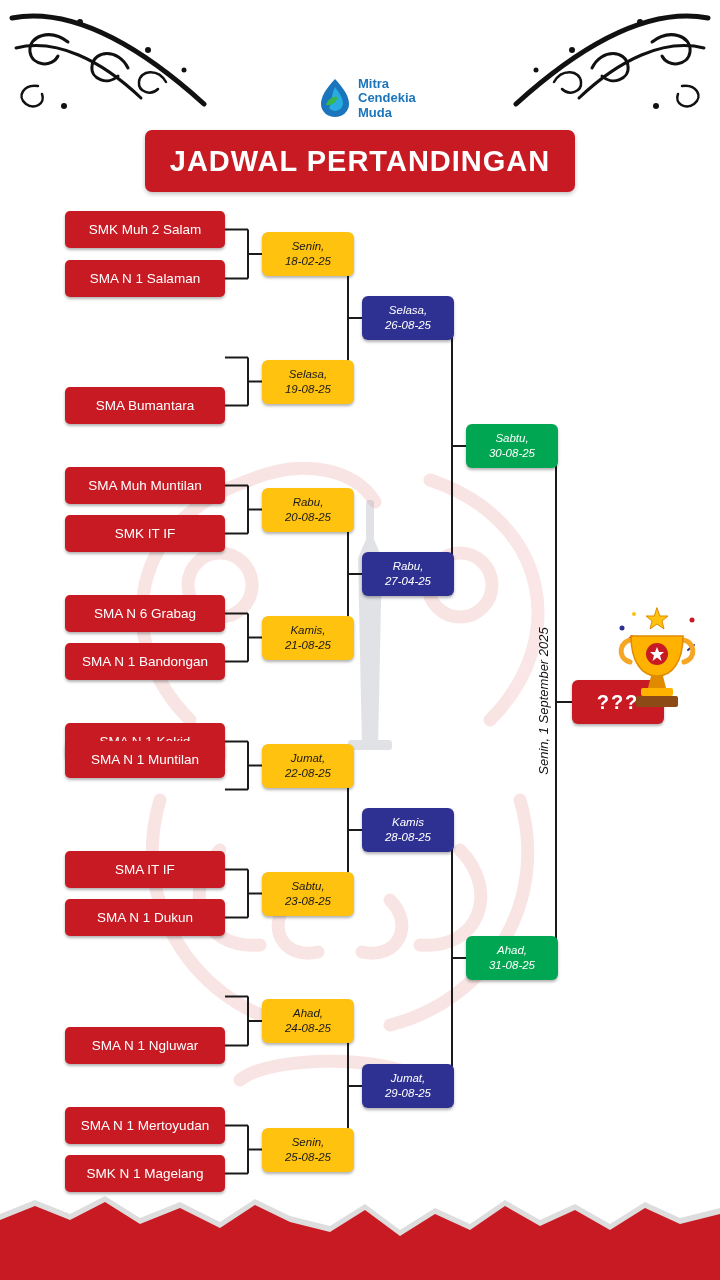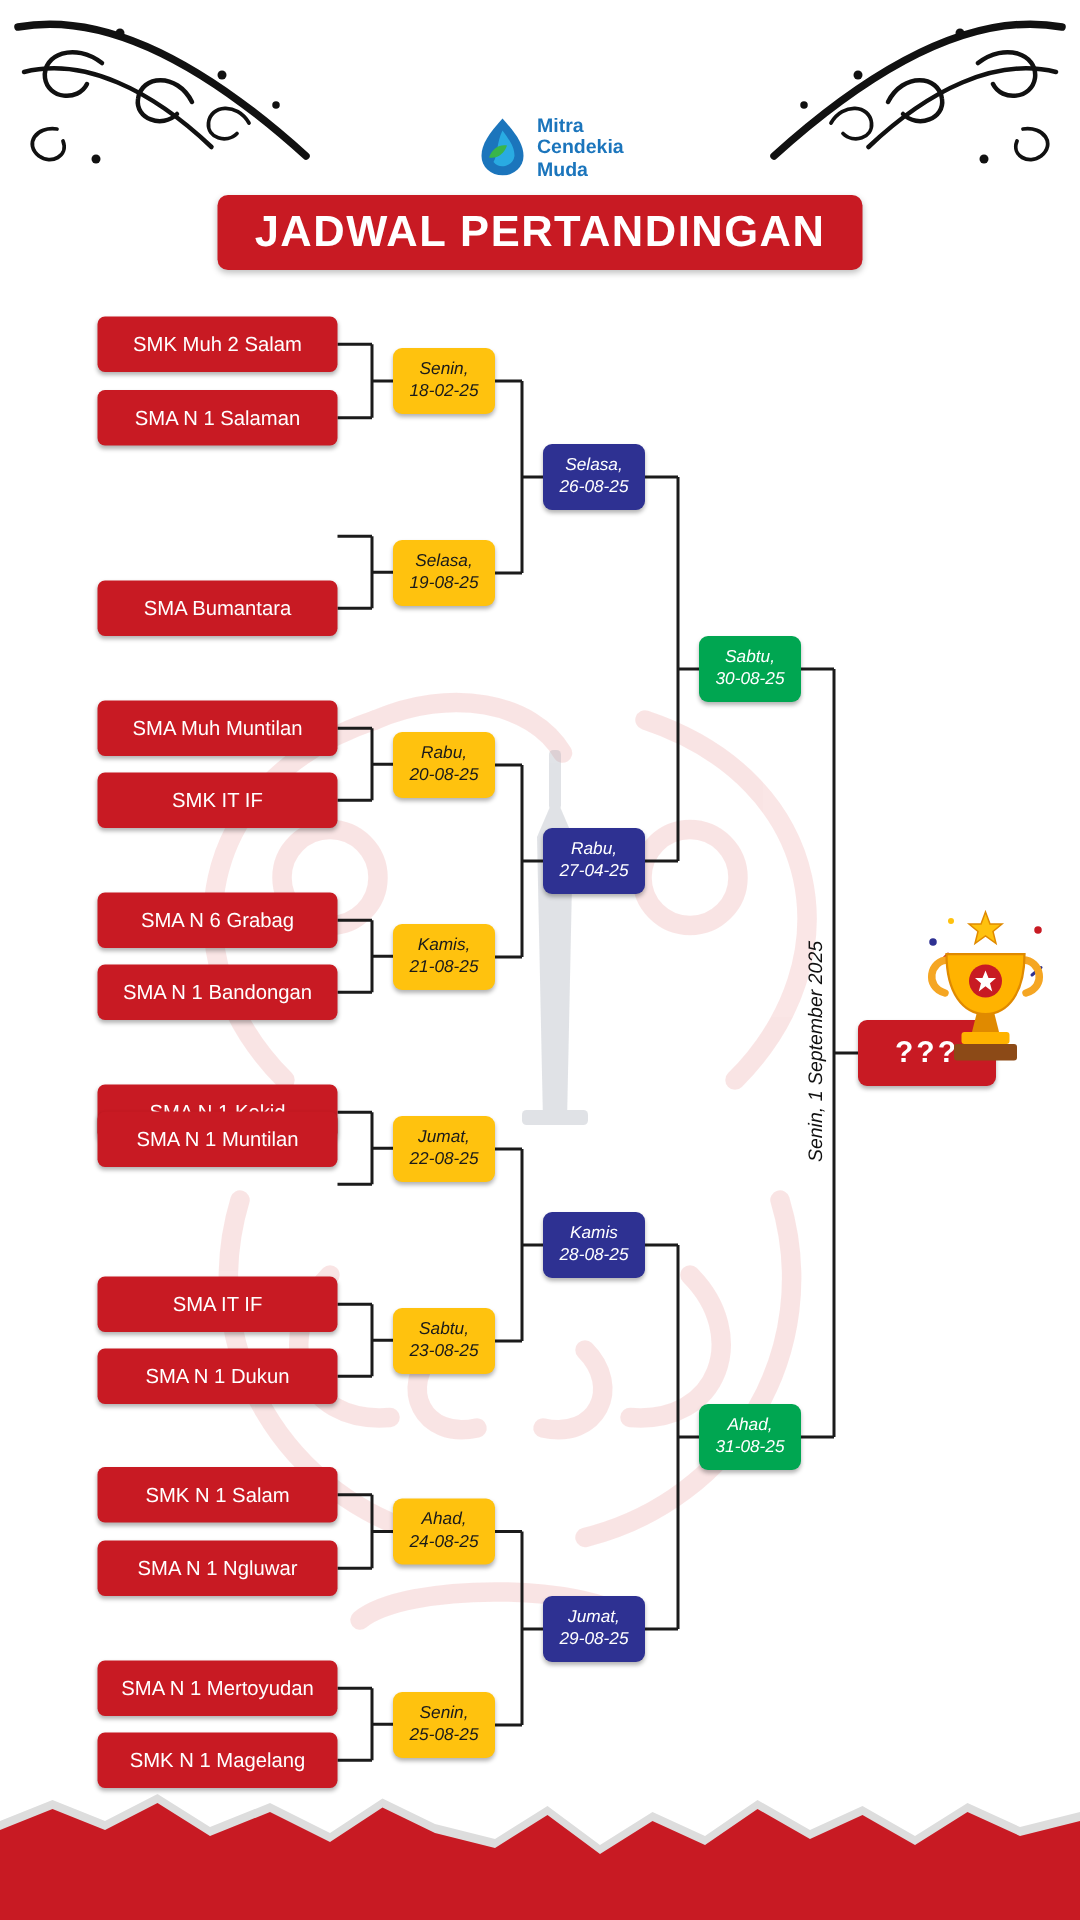--- a/index.html
+++ b/index.html
@@ -7,33 +7,33 @@
     position:relative;width:720px;height:1280px;background:#ffffff;
     overflow:hidden;font-family:"Liberation Sans","DejaVu Sans",sans-serif;
   }
   
   .flourish{position:absolute;top:8px;width:205px;height:110px;}
   .flourish.left{left:6px;}
   .flourish.right{right:6px;transform:scaleX(-1);}
   .logo{position:absolute;top:32px;left:318px;display:flex;align-items:flex-start;gap:6px;margin-top:45px;}
   .logo-text{color:#1b75bc;font-weight:bold;font-size:13px;line-height:1.1;}
   .title-banner{
-    position:absolute;left:145px;top:130px;width:430px;height:50px;background:#c81a23;
+    position:absolute;left:145px;top:130px;width:430px;height:62px;background:#c81a23;
     border-radius:7px;display:flex;align-items:center;justify-content:center;
     color:#fff;font-weight:bold;font-size:29px;letter-spacing:1px;
     box-shadow:0 2px 4px rgba(0,0,0,.25);
   }
   
   .team{
     position:absolute;left:65px;width:160px;height:37px;background:#c81a23;color:#fff;
     border-radius:5px;display:flex;align-items:center;justify-content:center;
     font-size:13.5px;box-shadow:0 2px 3px rgba(0,0,0,.3);z-index:3;text-align:right;
   }
   .datebox{
-    position:absolute;width:68px;height:44px;border-radius:6px;display:flex;flex-direction:column;
+    position:absolute;width:92px;height:44px;border-radius:6px;display:flex;flex-direction:column;
     align-items:center;justify-content:center;font-style:italic;font-size:11.5px;line-height:1.3;
     box-shadow:0 2px 3px rgba(0,0,0,.3);z-index:3;text-align:center;
   }
   .yellow{left:262px;background:#ffc20e;color:#1a1a1a;}
   .blue{left:362px;background:#2e3192;color:#ffffff;}
   .green{left:466px;background:#00a651;color:#ffffff;}
   .final-box{
     position:absolute;left:572px;top:680px;width:92px;height:44px;background:#c81a23;color:#fff;
     border-radius:6px;display:flex;align-items:center;justify-content:center;
     font-weight:bold;font-size:20px;letter-spacing:2px;box-shadow:0 2px 3px rgba(0,0,0,.3);z-index:4;
@@ -145,21 +145,20 @@
   <div class="team" style="top:260px">SMA N 1 Salaman</div>
   <div class="team" style="top:387px">SMA Bumantara</div>
   <div class="team" style="top:467px">SMA Muh Muntilan</div>
   <div class="team" style="top:515px">SMK IT IF</div>
   <div class="team" style="top:595px">SMA N 6 Grabag</div>
   <div class="team" style="top:643px">SMA N 1 Bandongan</div>
   <div class="team" style="top:723px">SMA N 1 Kokid</div>
   <div class="team" style="top:741px">SMA N 1 Muntilan</div>
   <div class="team" style="top:851px">SMA IT IF</div>
   <div class="team" style="top:899px">SMA N 1 Dukun</div>
-  <div class="team" style="top:978px">SMK N 1 Salam</div>
   <div class="team" style="top:1027px">SMA N 1 Ngluwar</div>
   <div class="team" style="top:1107px">SMA N 1 Mertoyudan</div>
   <div class="team" style="top:1155px">SMK N 1 Magelang</div>
 
   <div class="datebox yellow" style="top:232px">
     <span>Senin,</span>
     <span>18-02-25</span>
   </div>
   <div class="datebox yellow" style="top:360px">
     <span>Selasa,</span>

